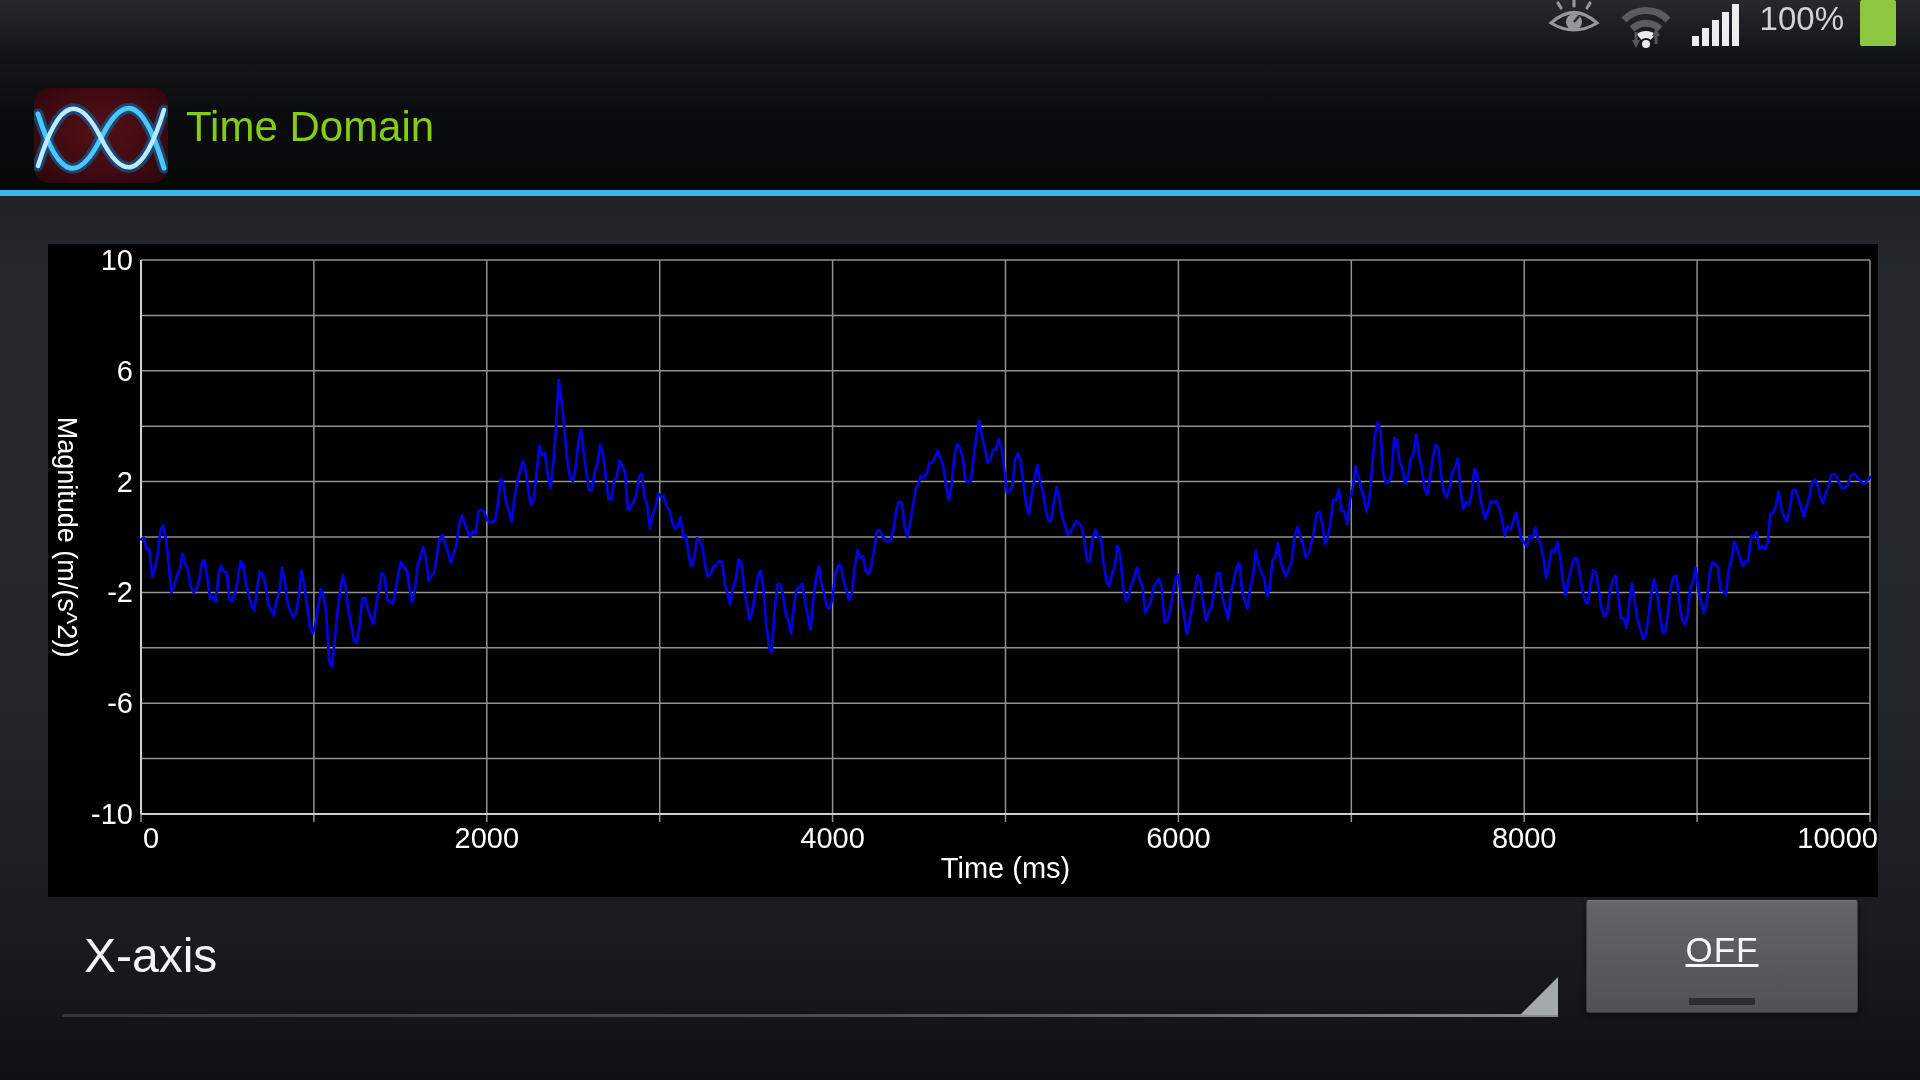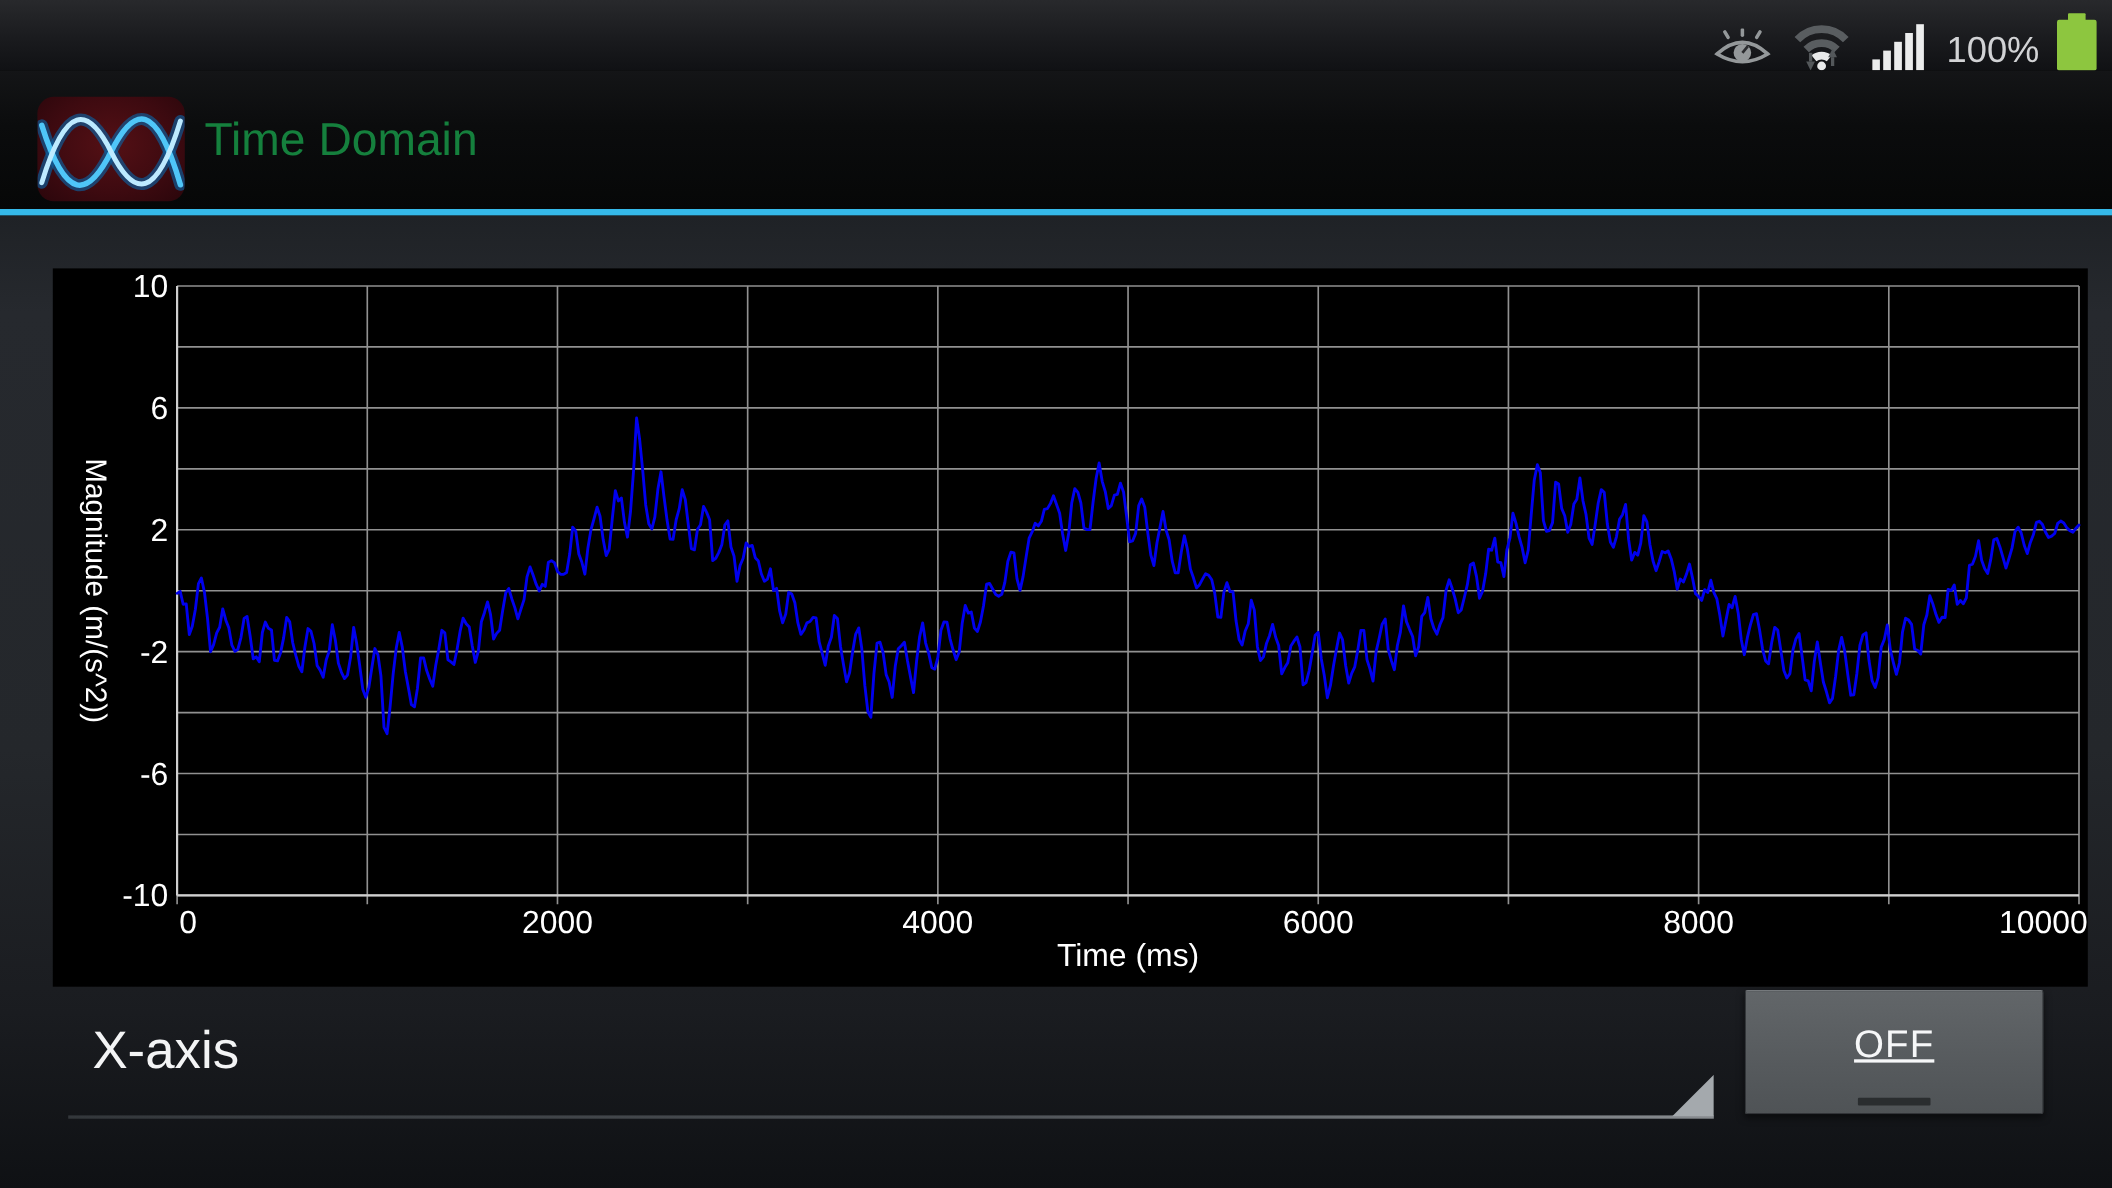--- a/index.html
+++ b/index.html
@@ -1,34 +1,34 @@
 <!DOCTYPE html>
 <html><head>
 <meta charset="utf-8">
 <style>
   html,body{margin:0;padding:0;width:1920px;height:1080px;overflow:hidden;background:#000;
     font-family:"Liberation Sans","DejaVu Sans",sans-serif;-webkit-font-smoothing:antialiased;}
   .abs{position:absolute;}
   
   #statusbar{left:0;top:0;width:1920px;height:64px;background:linear-gradient(180deg,#28292c 0%,#1a1b1e 55%,#101114 100%);
-    display:flex;align-items:flex-end;justify-content:flex-end;gap:18px;padding-right:14px;box-sizing:border-box;}
+    display:flex;align-items:flex-start;justify-content:flex-end;gap:18px;padding-right:24px;box-sizing:border-box;}
   .sicon{display:flex;align-items:center;}
   #clock{font-size:46px;color:#d7d8da;letter-spacing:0;}
   #battpct{font-size:33px;color:#d2d3d5;margin-right:-6px;}
   .battery{width:36px;height:46px;background:#8dc63f;border-radius:2px;position:relative;margin-left:4px;}
   .battery:before{content:"";position:absolute;top:-6px;left:10px;width:16px;height:7px;background:#8dc63f;border-radius:1px;}
   
   #actionbar{left:0;top:64px;width:1920px;height:126px;background:linear-gradient(180deg,#141517 0%,#0b0c0d 40%,#060707 100%);}
   #appicon{left:34px;top:88px;width:134px;height:95px;border-radius:15px;background:radial-gradient(ellipse at 50% 45%,#541015 0%,#3d0a10 60%,#2a060b 100%);overflow:hidden;}
-  #apptitle{left:186px;top:64px;height:126px;display:flex;align-items:center;font-size:42px;color:#15803d;}
+  #apptitle{left:186px;top:64px;height:126px;display:flex;align-items:center;font-size:42px;color:#84cc16;}
   #bluerule{left:0;top:190px;width:1920px;height:6px;background:#35b9e9;}
   
   #content{left:0;top:196px;width:1920px;height:884px;
     background:linear-gradient(180deg,#1f2226 0%,#26292e 10%,#24272b 55%,#1a1c20 82%,#0f1114 100%);}
-  #chartbox{left:48px;top:244px;width:1830px;height:653px;background:#000;padding-left:20px;}
+  #chartbox{left:48px;top:244px;width:1830px;height:653px;background:#000;}
   
   #spinner{left:50px;top:916px;width:1510px;height:104px;}
   #spinlabel{left:84px;top:928px;font-size:48px;color:#f3f4f5;}
   #spinline{left:62px;top:1014px;width:1496px;height:3px;background:linear-gradient(90deg,#33373b 0%,#4c5055 55%,#888c90 100%);}
   #spincaret{left:1520px;top:977px;}
   #offbtn{left:1586px;top:900px;width:272px;height:113px;border-radius:3px;
     background:linear-gradient(180deg,#626669 0%,#575b5e 55%,#4f5356 100%);
     border:1px solid #3a3d40;border-top-color:#75797c;box-sizing:border-box;
     box-shadow:0 3px 7px rgba(0,0,0,.5);display:flex;align-items:center;justify-content:center;}
   #offlabel{font-size:35px;color:#f6f7f8;letter-spacing:1px;margin-bottom:14px;text-decoration:underline;}

